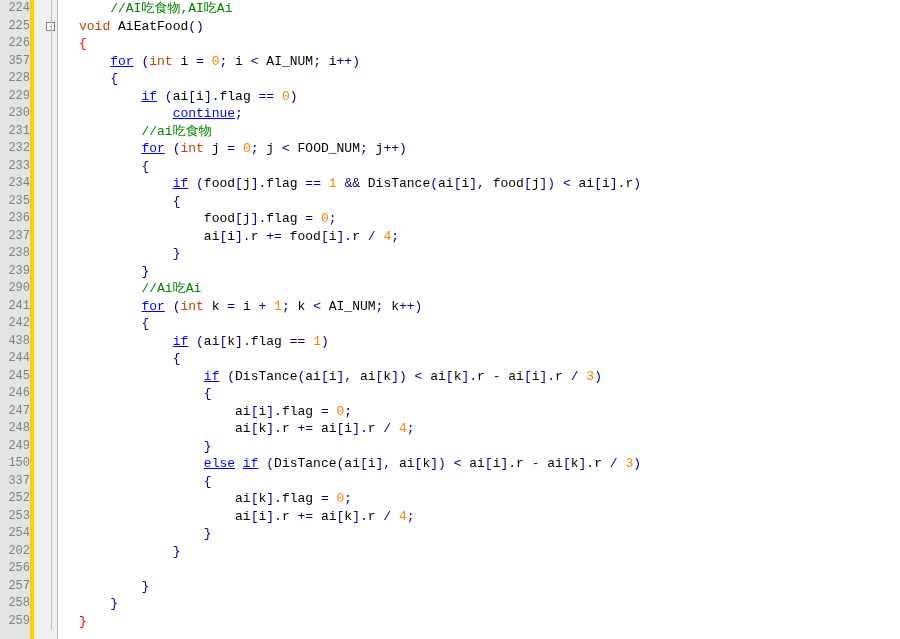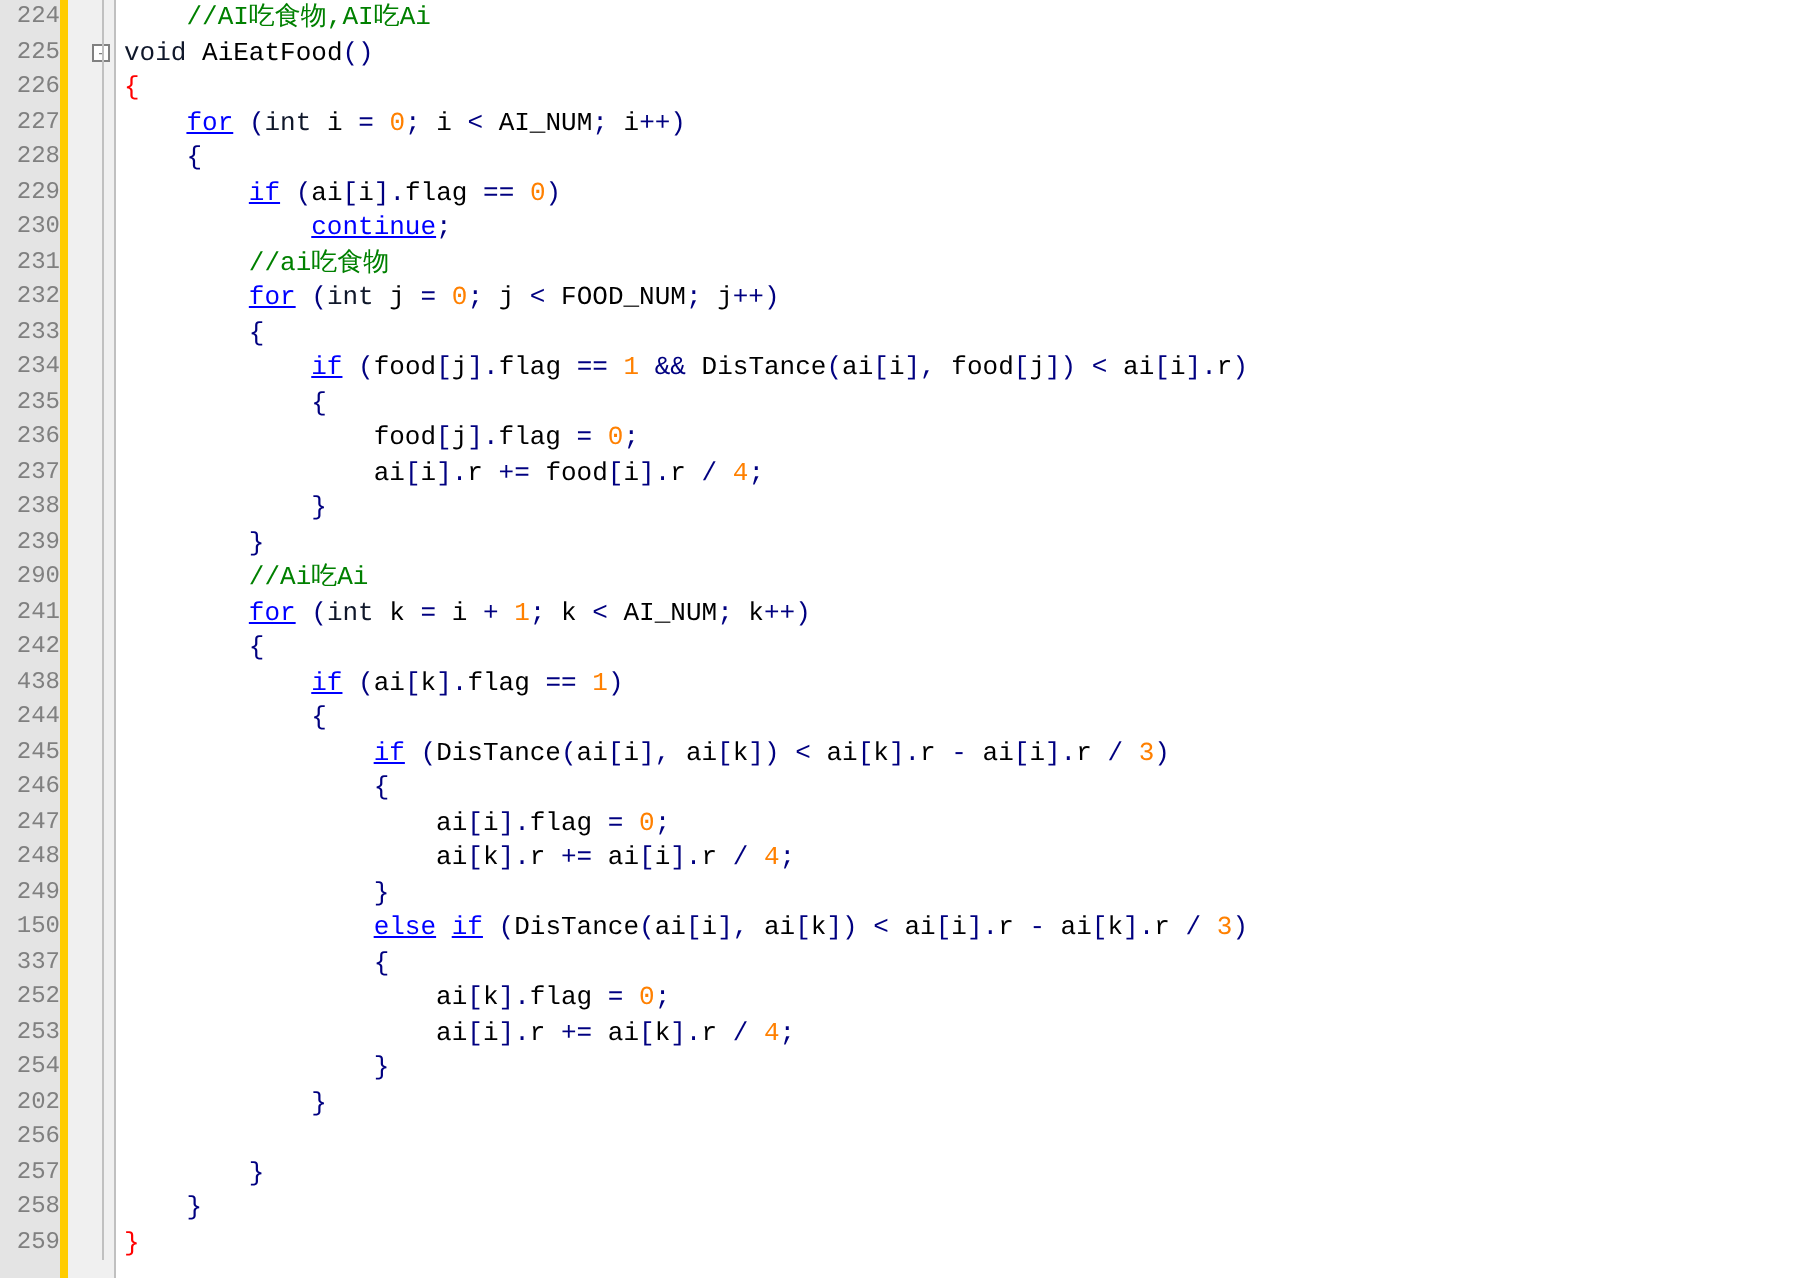--- a/index.html
+++ b/index.html
@@ -72,48 +72,48 @@
     content: "";
     position: absolute;
     left: 50%;
     top: 0;
     bottom: 0;
     width: 1px;
     background: #c0c0c0;
   }
   .code {
     flex: 1;
-    padding-left: 4px;
+    padding-left: 21px;
     white-space: pre;
     overflow: hidden;
   }
   .code .row {
     height: 17.5px;
     line-height: 17.5px;
   }
   .kw { color: #0000ff; text-decoration: underline; }
-  .type { color: #0f172a; }
+  .type { color: #c2410c; }
   .num { color: #ff8000; }
   .ident { color: #000000; }
   .cmt { color: #008000; }
   .op { color: #000080; }
   .paren { color: #000080; }
   .brace { color: #000080; }
   .br-red { color: #ff0000; }
   .punc { color: #000080; }
 </style>
 </head>
 <body>
 
 <div class="editor">
   <div class="gutter" id="gutter">
       <div class="ln">224</div>
       <div class="ln">225</div>
       <div class="ln">226</div>
-      <div class="ln">227</div>
+      <div class="ln">357</div>
       <div class="ln">228</div>
       <div class="ln">229</div>
       <div class="ln">230</div>
       <div class="ln">231</div>
       <div class="ln">232</div>
       <div class="ln">233</div>
       <div class="ln">234</div>
       <div class="ln">235</div>
       <div class="ln">236</div>
       <div class="ln">237</div>

